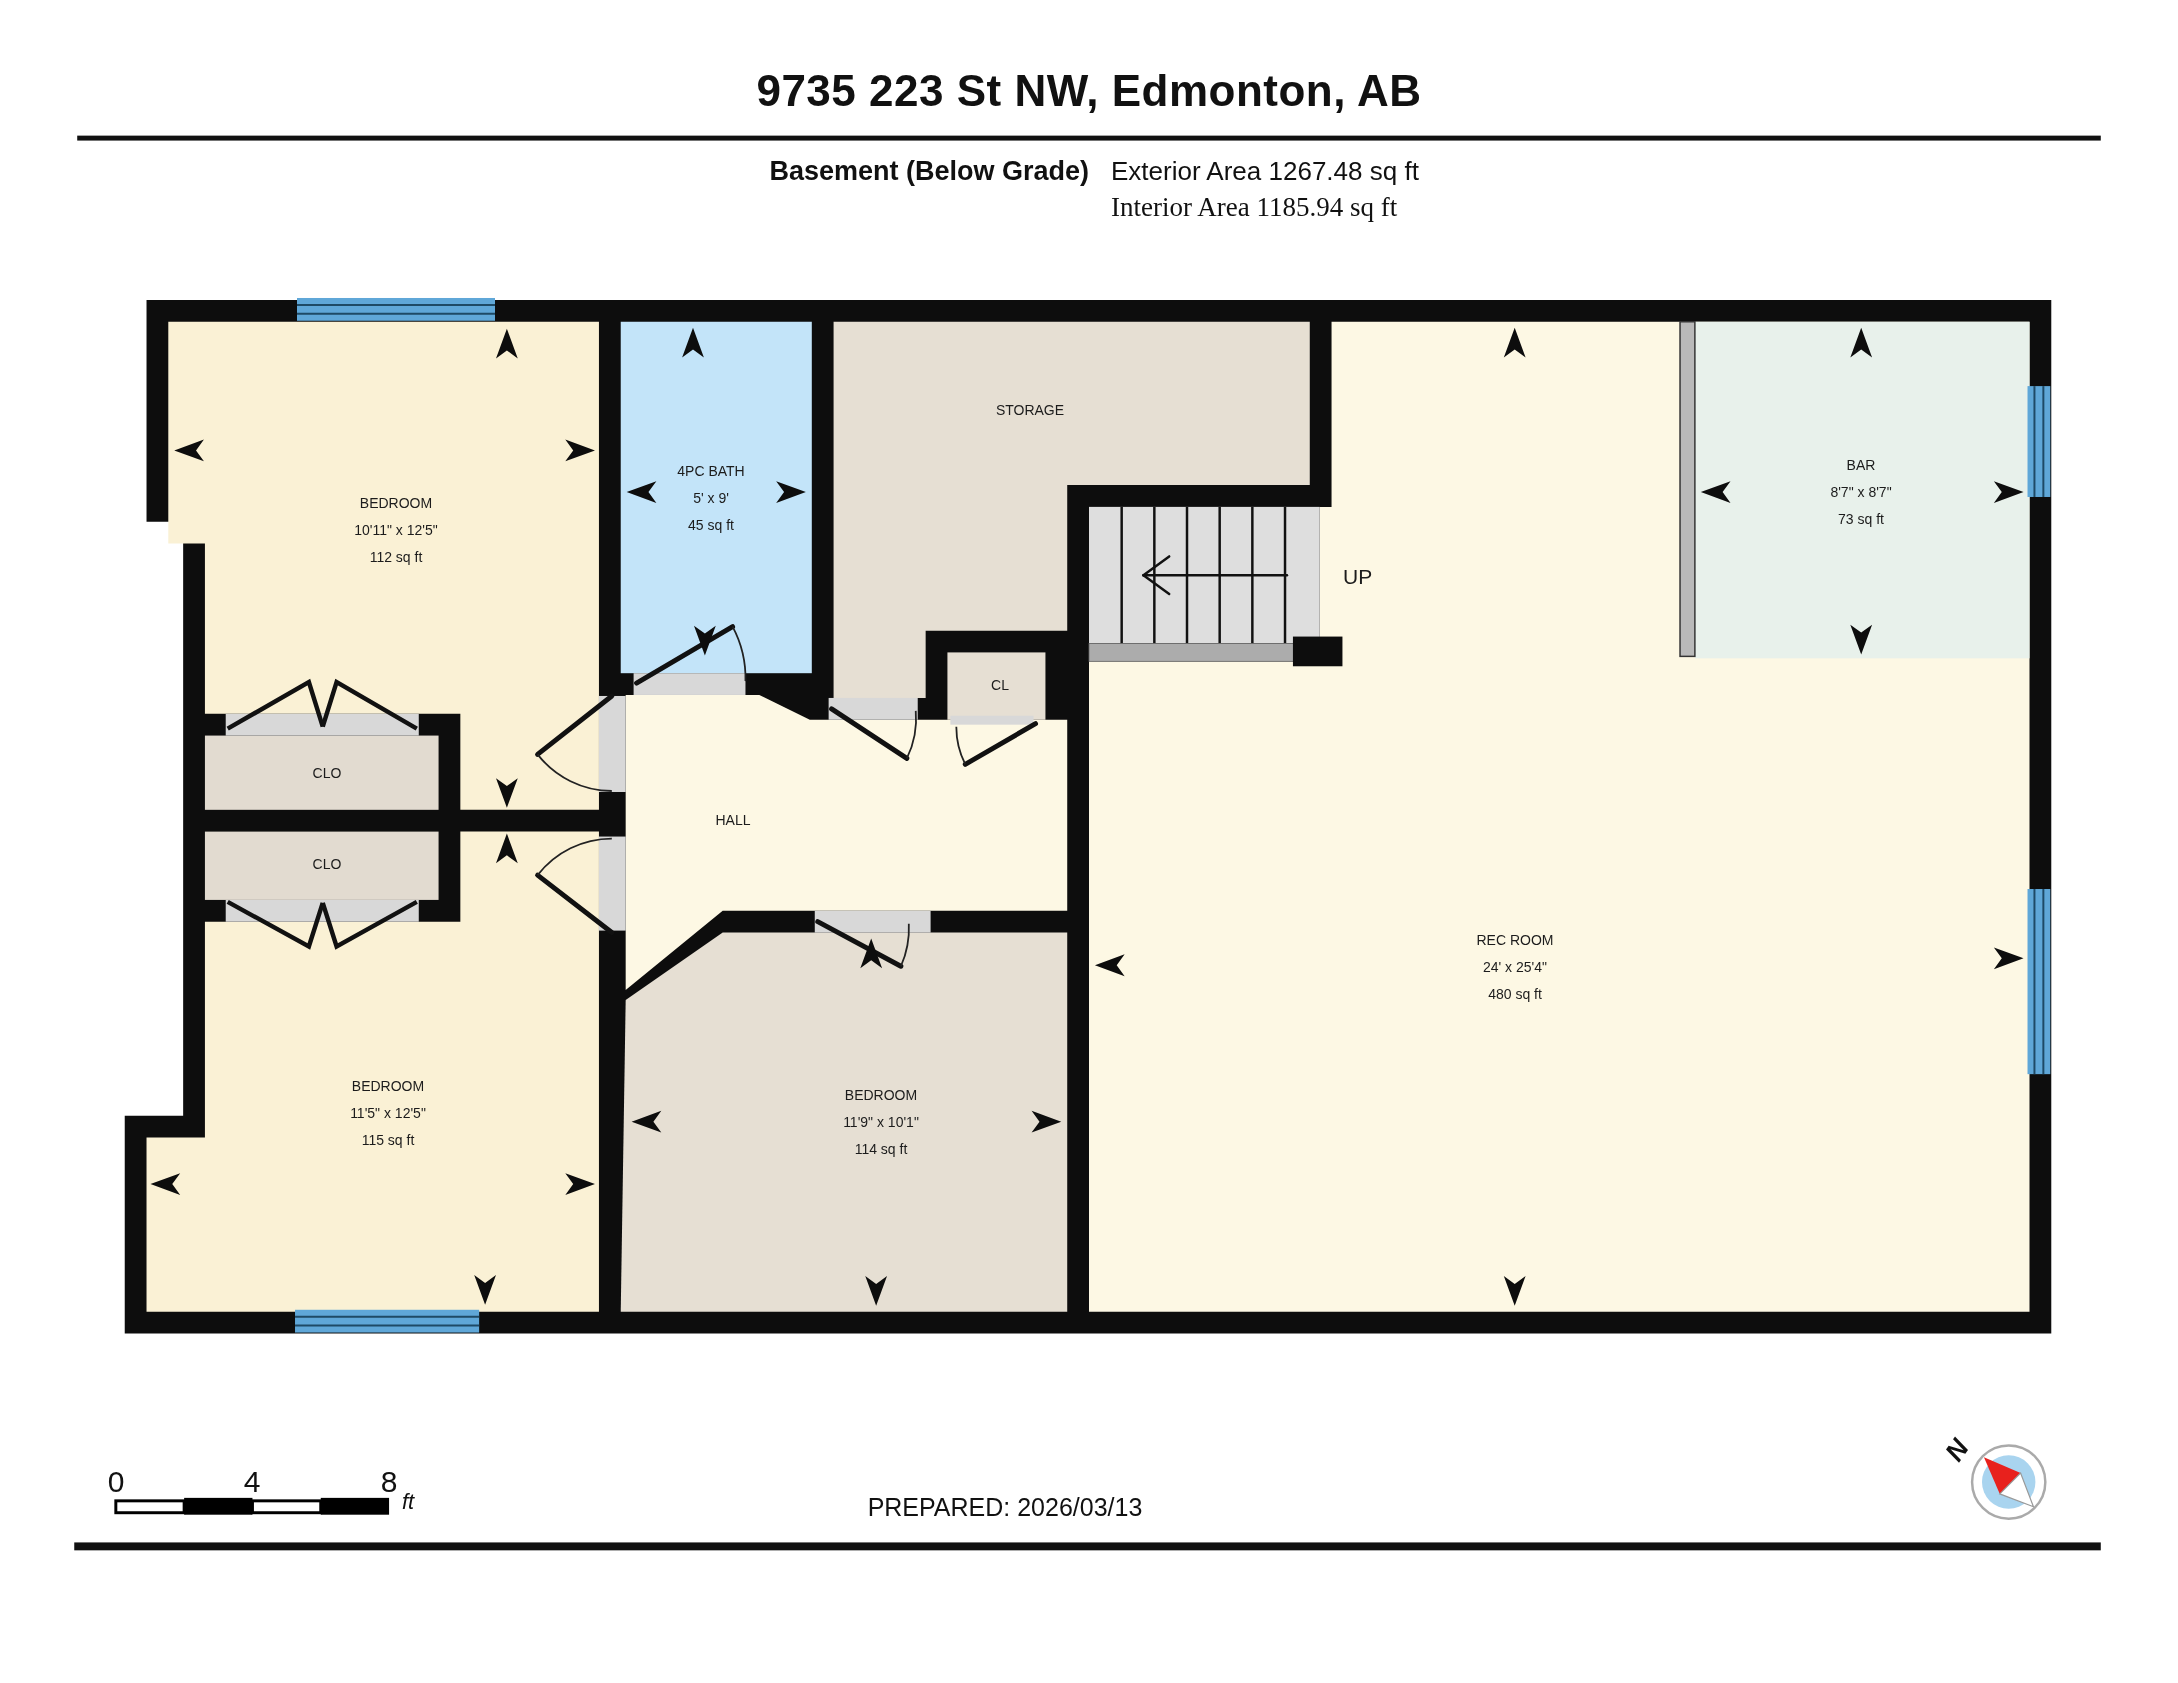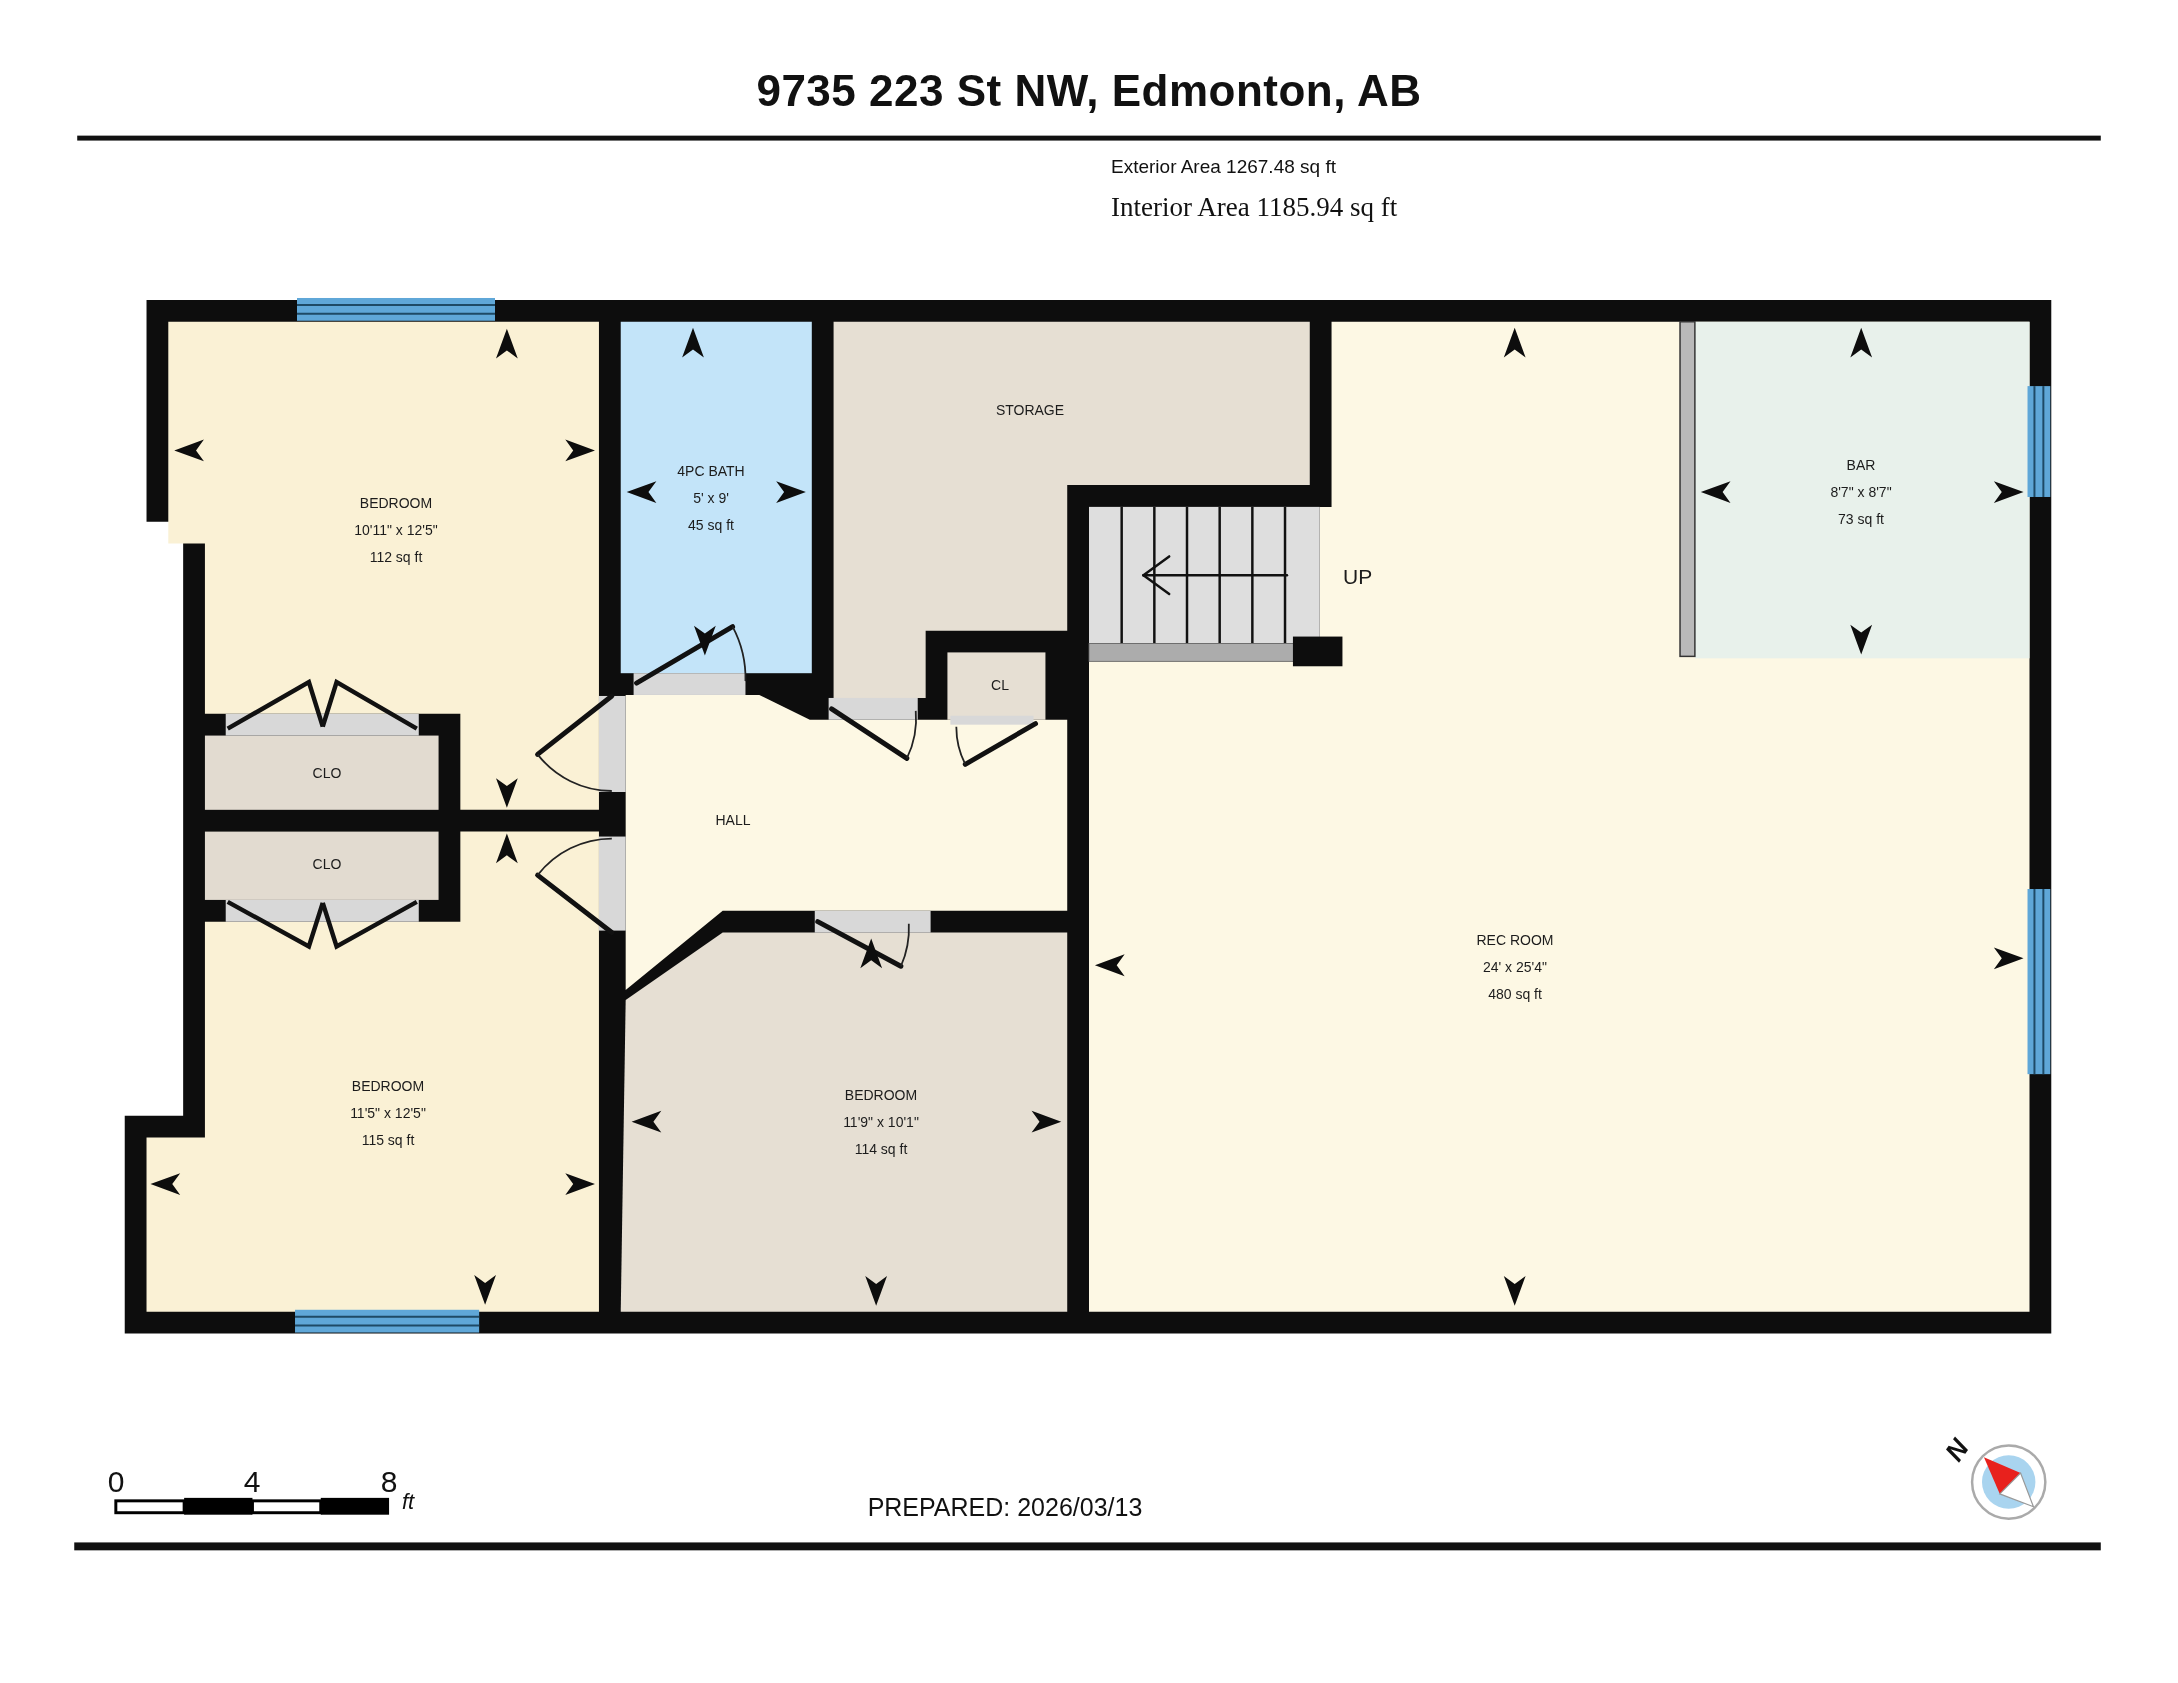--- a/index.html
+++ b/index.html
@@ -1,21 +1,21 @@
 <!DOCTYPE html>
 <html><head>
 <meta charset="utf-8">
 <style>
   html,body{margin:0;padding:0;background:#fff;}
   .page{position:relative;width:2178px;height:1683px;background:#ffffff;overflow:hidden;
         font-family:"Liberation Sans","DejaVu Sans",sans-serif;color:#111;}
   .abs{position:absolute;}
   .title{top:66px;left:0;width:2178px;text-align:center;font-size:44px;font-weight:bold;letter-spacing:0.5px;}
   .floor-label{top:156px;left:0;width:1089px;text-align:right;font-size:27px;font-weight:bold;}
-  .area-line1{top:156px;left:1111px;font-size:19px;}
+  .area-line1{top:156px;left:1111px;font-size:26px;}
   .area-line2{top:192px;left:1111px;font-size:27px;font-family:Liberation Serif, serif;}
   .room-label{position:absolute;transform:translate(-50%,-50%);text-align:center;
               font-size:14px;line-height:27px;color:#1c1c1c;white-space:nowrap;}
   .up-label{position:absolute;transform:translate(0,-50%);font-size:21px;color:#1c1c1c;margin-left:8px;}
   .scale-tick{position:absolute;transform:translate(-50%,0);font-size:30px;color:#111;}
   .scale-unit{position:absolute;font-size:22px;color:#111;font-style:italic;}
   .prepared{top:1493px;left:0;width:2010px;text-align:center;font-size:25px;color:#111;}
   .disclaimer{top:1564px;left:77px;width:1881px;font-size:22px;color:#111;}
   .disclaimer::first-letter{color:#b3b3b3;}
   svg{position:absolute;top:0;left:0;}
@@ -186,20 +186,21 @@
     <g>
       <circle cx="2029" cy="1497" r="37" fill="#ffffff" stroke="#aaaaaa" stroke-width="2.5"></circle>
       <circle cx="2029" cy="1497" r="27" fill="#A9D4EF"></circle>
       <polygon points="2004,1472 2041,1488 2020,1509" fill="#E8211D"></polygon>
       <polygon points="2054,1522 2041,1488 2020,1509" fill="#ffffff" stroke="#999999" stroke-width="1.2"></polygon>
       <text transform="translate(1984,1470) rotate(-55)" font-size="27" font-style="italic" font-weight="700" text-anchor="middle" fill="#111">N</text>
     </g>
   </svg>
 
   <div class="abs title">9735 223 St NW, Edmonton, AB</div>
+  <div class="abs floor-label">Basement (Below Grade)</div>
   <div class="abs area-line1">Exterior Area 1267.48 sq ft</div>
   <div class="abs area-line2">Interior Area 1185.94 sq ft</div>
 
   <div class="room-label" style="left:396px;top:530px">
     <div>BEDROOM</div>
     <div>10'11" x 12'5"</div>
     <div>112 sq ft</div>
   </div>
   <div class="room-label" style="left:711px;top:498px">
     <div>4PC BATH</div>

